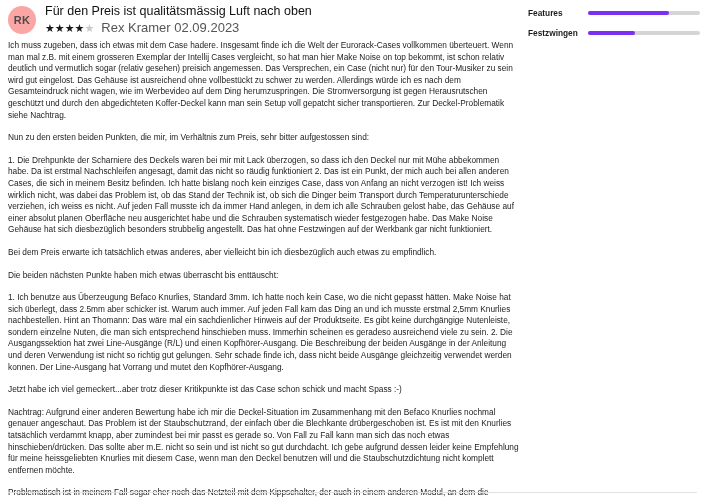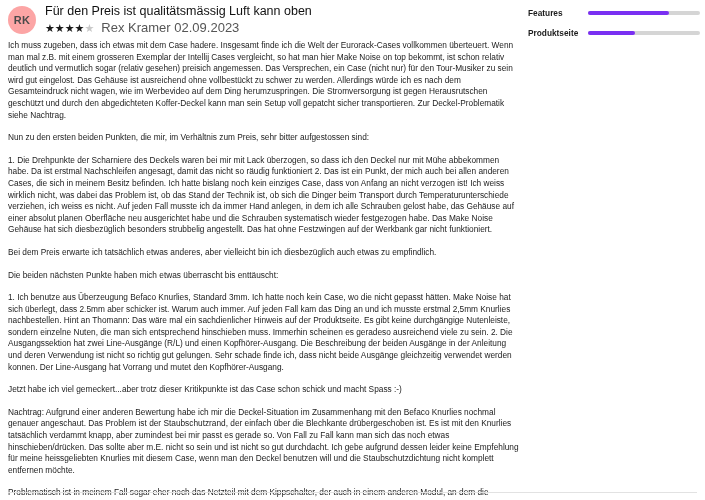--- a/index.html
+++ b/index.html
@@ -136,21 +136,21 @@
   }
 </style>
 </head>
 <body>
 
 <div class="page">
 
   <div class="review-head">
     <div class="avatar">RK</div>
     <div class="head-text">
-      <div class="review-title">Für den Preis ist qualitätsmässig Luft kann oben</div>
+      <div class="review-title">Für den Preis ist qualitätsmässig Luft nach oben</div>
       <div class="meta-row">
         <div class="stars"><span>★★★★</span><span class="star-empty">★</span></div>
         <div class="byline">Rex Kramer 02.09.2023</div>
       </div>
     </div>
   </div>
 
   <div class="body-text">
     <p>Ich muss zugeben, dass ich etwas mit dem Case hadere. Insgesamt finde ich die Welt der Eurorack-Cases vollkommen überteuert. Wenn man mal z.B. mit einem grosseren Exemplar der Intellij Cases vergleicht, so hat man hier Make Noise on top bekommt, ist schon relativ deutlich und vermutlich sogar (relativ gesehen) preisich angemessen. Das Versprechen, ein Case (nicht nur) für den Tour-Musiker zu sein wird gut eingelost. Das Gehäuse ist ausreichend ohne vollbestückt zu schwer zu werden. Allerdings würde ich es nach dem Gesamteindruck nicht wagen, wie im Werbevideo auf dem Ding herumzuspringen. Die Stromversorgung ist gegen Herausrutschen geschützt und durch den abgedichteten Koffer-Deckel kann man sein Setup voll gepatcht sicher transportieren. Zur Deckel-Problematik siehe Nachtrag.</p>
     <p>Nun zu den ersten beiden Punkten, die mir, im Verhältnis zum Preis, sehr bitter aufgestossen sind:</p>
@@ -166,21 +166,21 @@
   </div>
 
   <div class="ratings">
     <div class="rating-row">
       <div class="rating-label">Features</div>
       <div class="bar-track" style="background: rgb(213, 213, 213);">
         <div class="bar-fill" id="bar0" style="width: 72%; background: rgb(122, 47, 242);"></div>
       </div>
     </div>
     <div class="rating-row">
-      <div class="rating-label">Produktseite</div>
+      <div class="rating-label">Festzwingen</div>
       <div class="bar-track" style="background: rgb(213, 213, 213);">
         <div class="bar-fill" id="bar1" style="width: 42%; background: rgb(122, 47, 242);"></div>
       </div>
     </div>
   </div>
 
   <div class="bottom-rule"></div>
 </div>
 
 </body></html>

